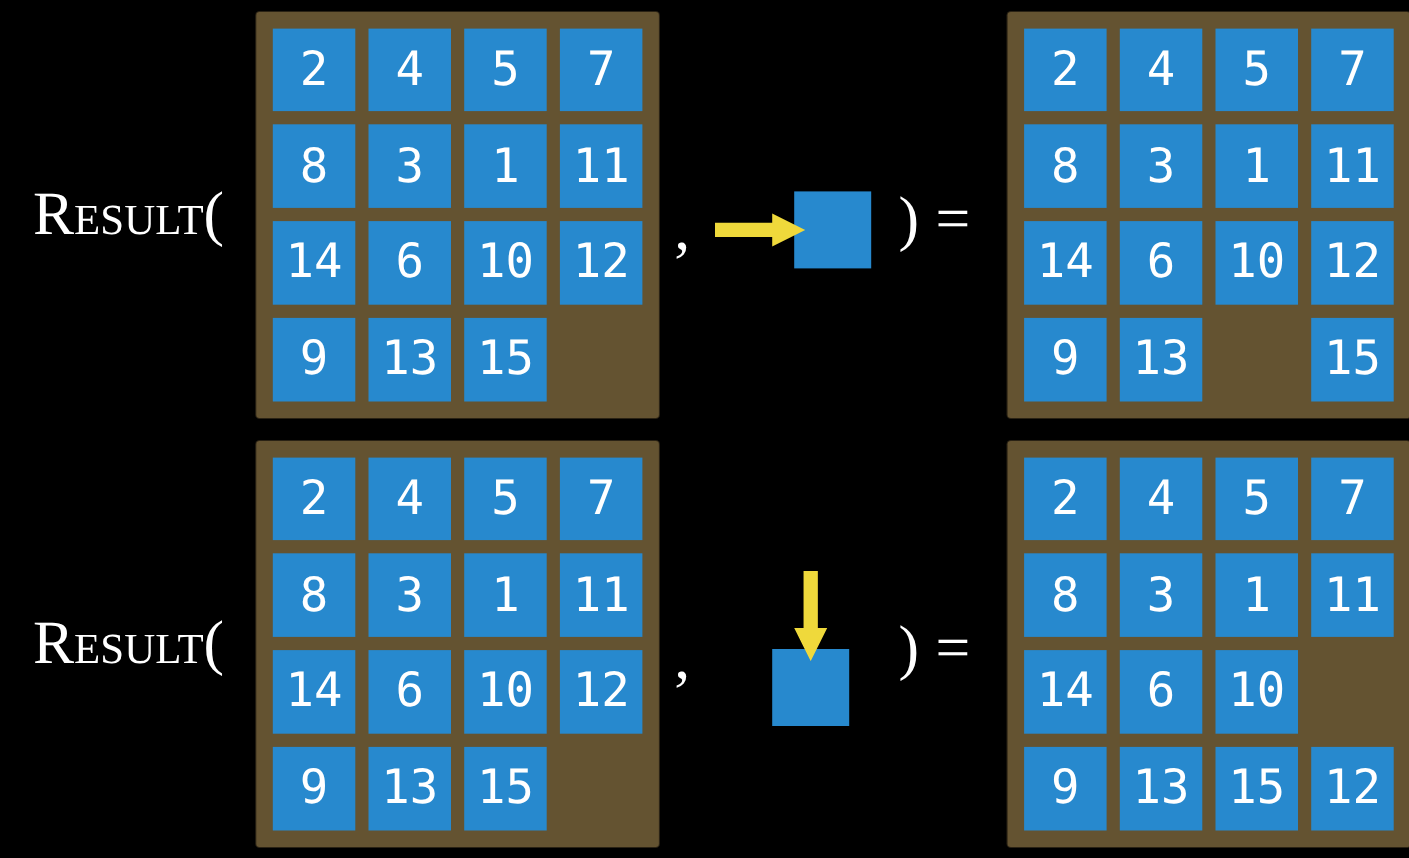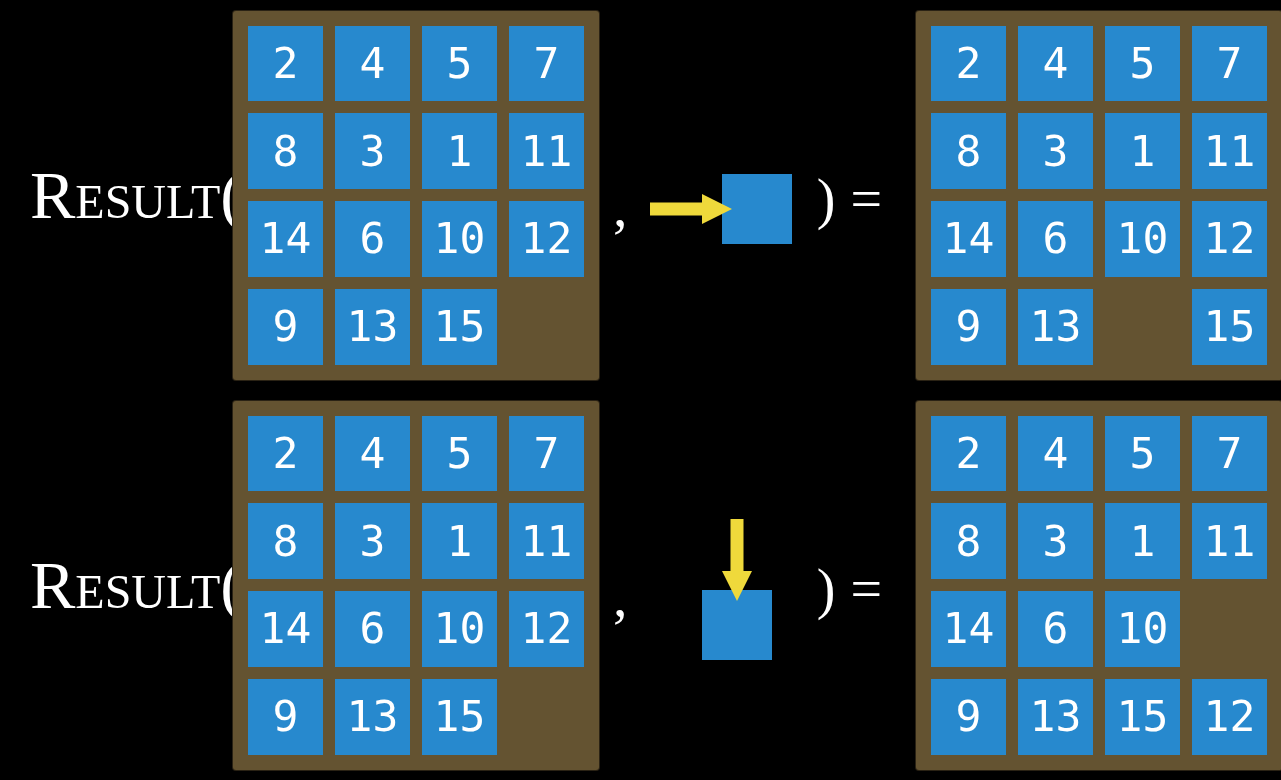--- a/index.html
+++ b/index.html
@@ -19,21 +19,21 @@
   .row {
     display: flex;
     align-items: center;
     height: 390px;
     padding-left: 30px;
     box-sizing: border-box;
   }
   .fn {
     flex: none;
     width: 193px;
-    font-size: 68px;
+    font-size: 56px;
     font-variant: small-caps;
     white-space: nowrap;
     line-height: 1;
   }
   .fn .paren { font-variant: normal; }
   .board {
     flex: none;
     width: 366px;
     height: 369px;
     box-sizing: border-box;

